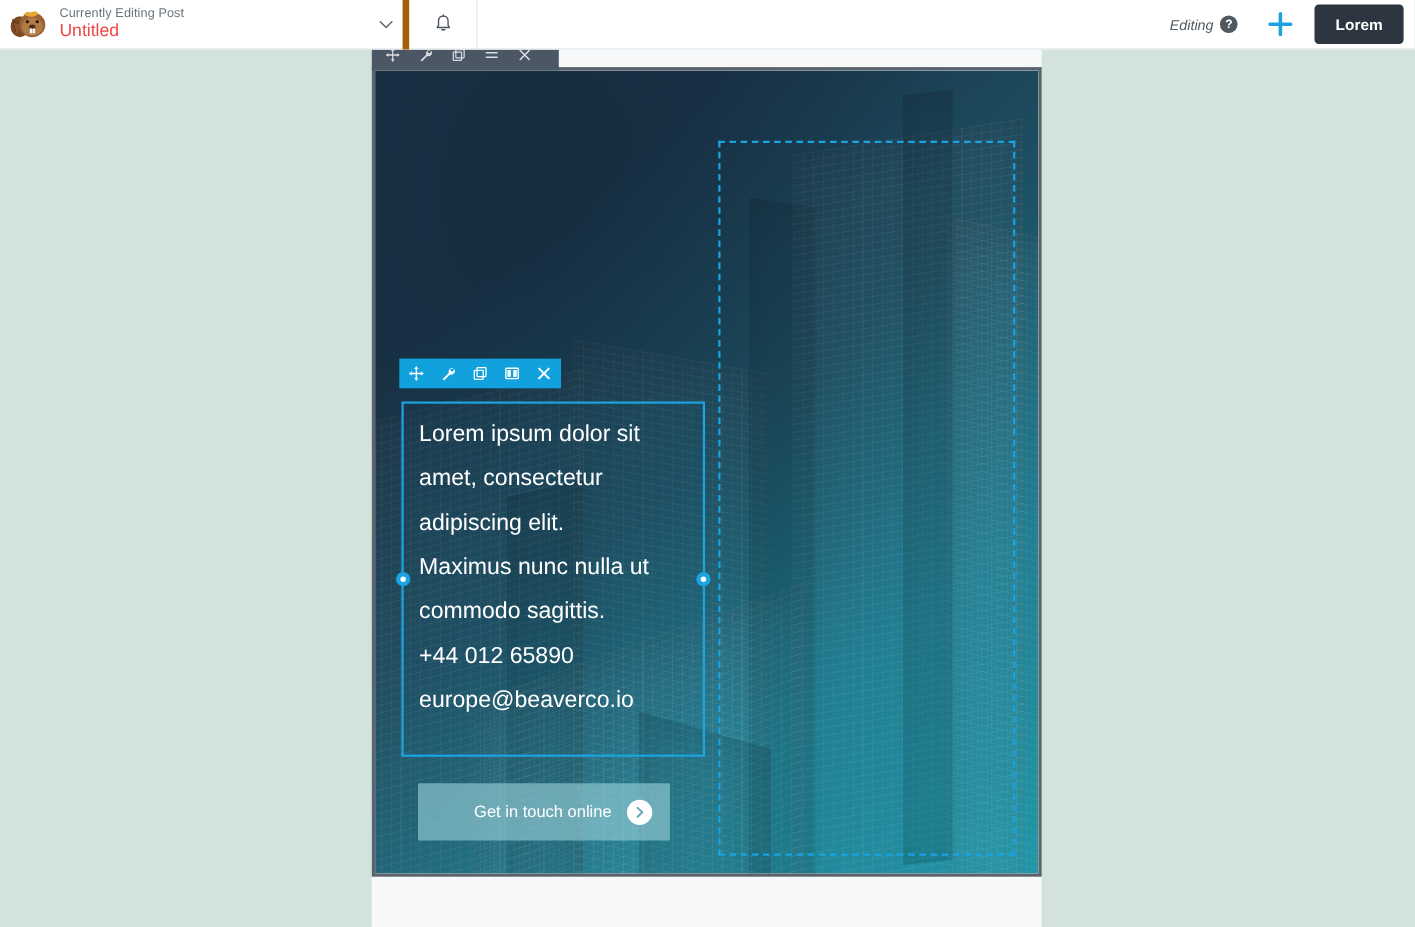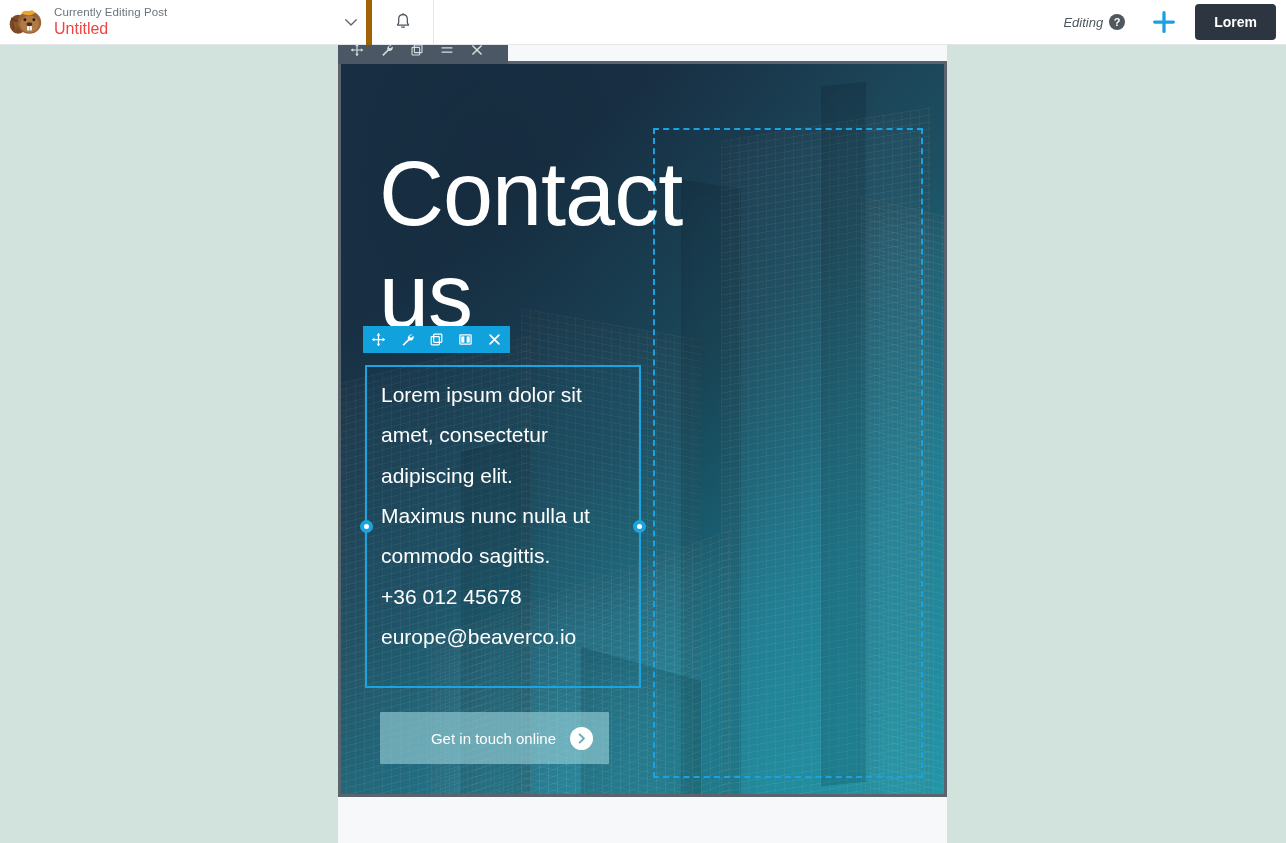--- a/index.html
+++ b/index.html
@@ -291,21 +291,20 @@
       <div class="bldg grid" style="left:90px;   top:520px;  width:300px; height:300px; transform:skewY(-20deg);"></div>
       <div class="bldg dark" style="left:240px;  top:600px;  width:120px; height:220px; transform:skewY(16deg);"></div>
     </div>
 
     <div id="hero-vignette"></div>
 
     <div id="hero-content">
 
       <div id="empty-column"></div>
 
-      <h1 id="hero-heading">Contact us</h1>
 
       <div id="module-toolbar">
         <span class="tb-icon">
           <svg width="15" height="15" viewBox="0 0 24 24">
             <path d="M12 2.5 L12 21.5 M2.5 12 L21.5 12" stroke="currentColor" stroke-width="2" stroke-linecap="round"></path>
             <path d="M12 2 l-3.2 3.4 h6.4 z M12 22 l-3.2 -3.4 h6.4 z M2 12 l3.4 -3.2 v6.4 z M22 12 l-3.4 -3.2 v6.4 z" fill="currentColor"></path>
           </svg>
         </span>
         <span class="tb-icon">
           <svg width="15" height="15" viewBox="0 0 24 24">
@@ -328,21 +327,21 @@
         <span class="tb-icon">
           <svg width="15" height="15" viewBox="0 0 24 24">
             <path d="M5 5 L19 19 M19 5 L5 19" stroke="currentColor" stroke-width="2.8" stroke-linecap="round"></path>
           </svg>
         </span>
       </div>
 
       <div id="text-module">
         <div id="text-module-body">Lorem ipsum dolor sit amet, consectetur adipiscing elit.
 Maximus nunc nulla ut commodo sagittis.
-+36 012 45678
++44 012 65890
 europe@beaverco.io</div>
         <span class="handle left"></span>
         <span class="handle right"></span>
       </div>
 
       <button id="cta-button">
         <span>Get in touch online</span>
         <span id="cta-arrow-icon">
           <svg width="13" height="13" viewBox="0 0 24 24">
             <path d="M8.5 4.5 L16.5 12 L8.5 19.5" fill="none" stroke="#6aa9b4" stroke-width="3.4" stroke-linecap="round" stroke-linejoin="round"></path>

